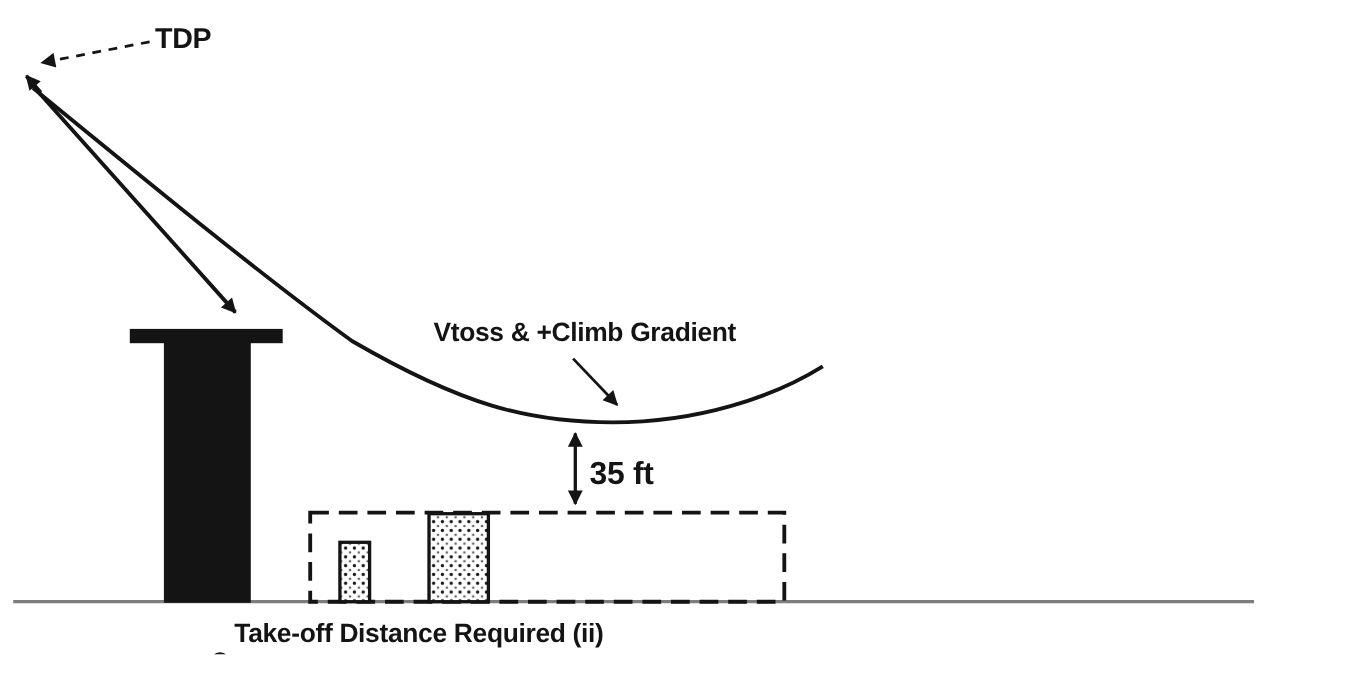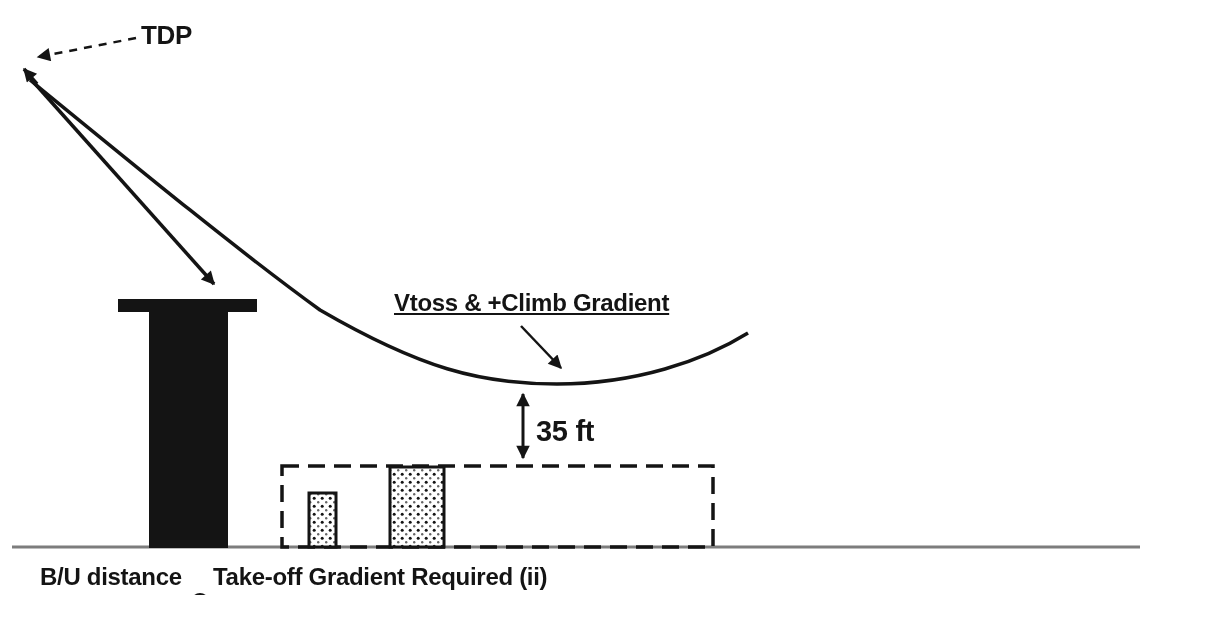--- a/index.html
+++ b/index.html
@@ -18,21 +18,21 @@
   }
   .label {
     position: absolute;
     font-weight: bold;
     color: #141414;
     line-height: 1;
     white-space: nowrap;
     letter-spacing: -0.3px;
   }
   .label-tdp        { left: 141px; top: 22px;  font-size: 26px; }
-  .label-vtoss      { left: 394px; top: 291px; font-size: 24px; text-decoration: underline; }
+  .label-vtoss      { left: 394px; top: 291px; font-size: 24px; }
   .label-clearance  { left: 536px; top: 417px; font-size: 29px; }
   .label-bu         { left: 40px;  top: 565px; font-size: 24px; }
   .label-todr       { left: 213px; top: 565px; font-size: 24px; }
 </style>
 </head>
 <body>
 
 <div class="stage">
 
   <svg class="diagram-svg" viewBox="0 0 1224 623" xmlns="http://www.w3.org/2000/svg">
@@ -72,17 +72,16 @@
     <line x1="26" y1="602" x2="566" y2="602" stroke="#8a8a8a" stroke-width="2.5" marker-start="url(#ah)" marker-end="url(#ah)"></line>
     <circle cx="200" cy="602" r="9" fill="#141414"></circle>
   </svg>
 
   <div class="label label-tdp">TDP</div>
 
   <div class="label label-vtoss">Vtoss &amp; +Climb Gradient</div>
 
   <div class="label label-clearance">35 ft</div>
 
-  <div class="label label-bu">B/U distance</div>
 
-  <div class="label label-todr">Take-off Gradient Required (ii)</div>
+  <div class="label label-todr">Take-off Distance Required (ii)</div>
 
 </div>
 
 </body></html>

